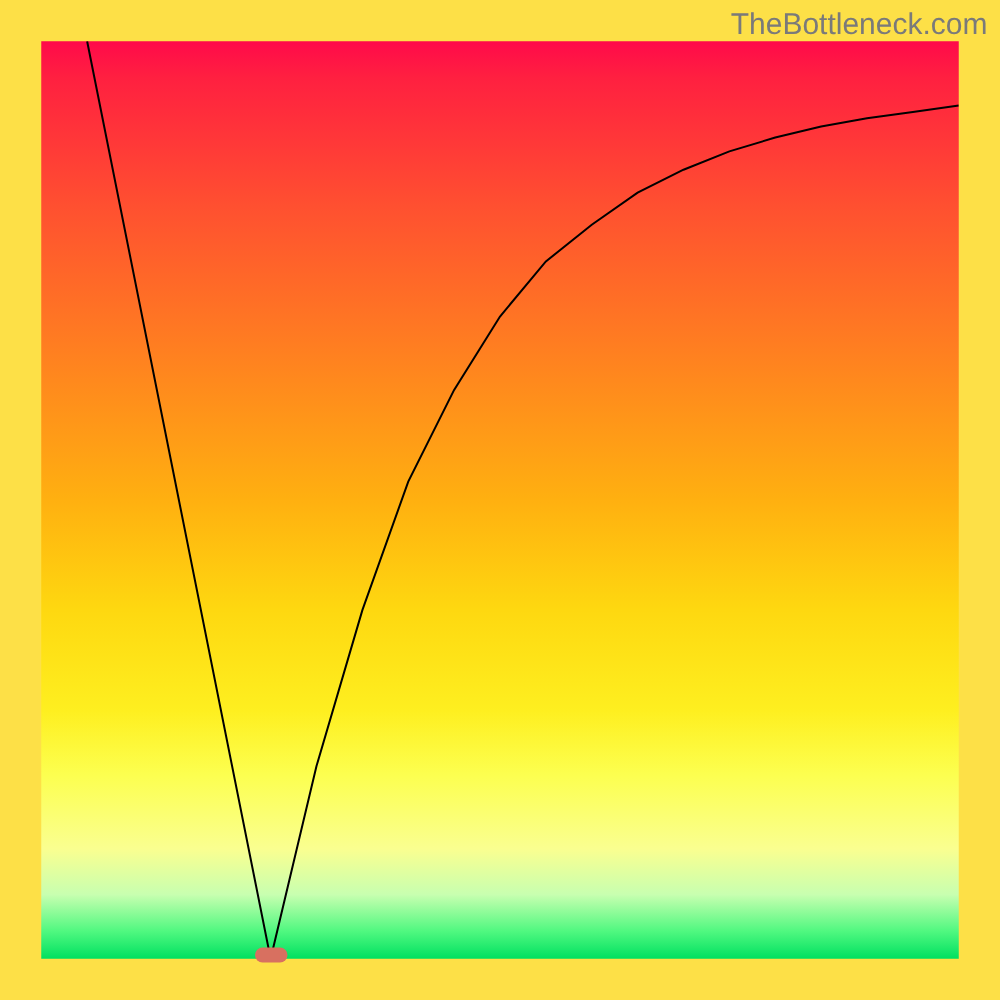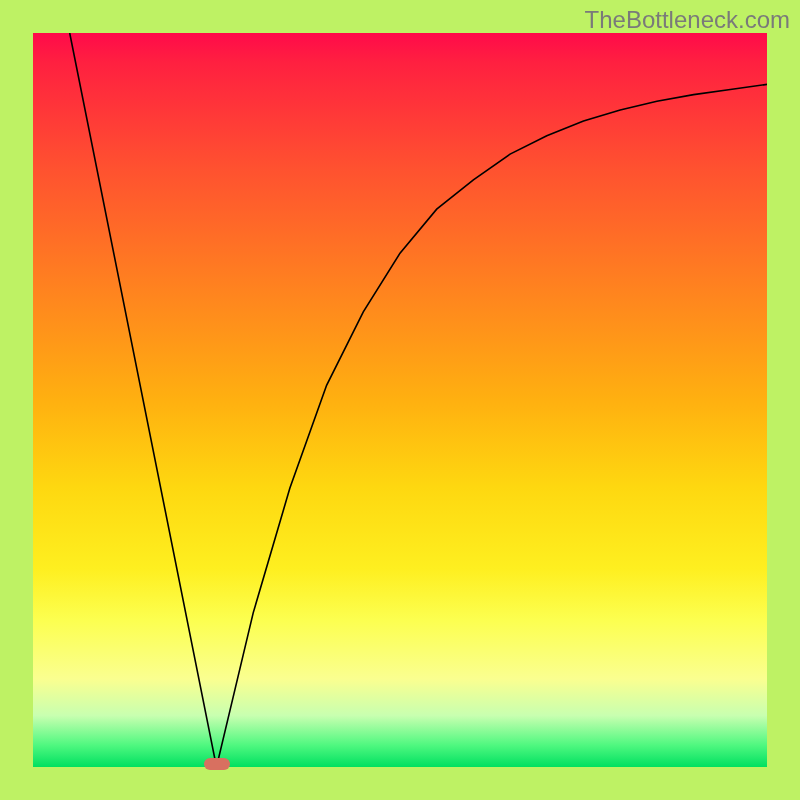--- a/index.html
+++ b/index.html
@@ -7,21 +7,21 @@
     width: 800px;
     height: 800px;
     background: #000;
     position: relative;
     font-family: Arial, sans-serif;
   }
   .outer {
     position: absolute;
     width: 800px;
     height: 800px;
-    background: #bef264;
+    background: #fde047;
     text-align: center;
   }
   .plot-bg {
     position: absolute;
     left: 33px;
     top: 33px;
     width: 734px;
     height: 734px;
     background: linear-gradient(to bottom,
       #ff0a4a 0%,

